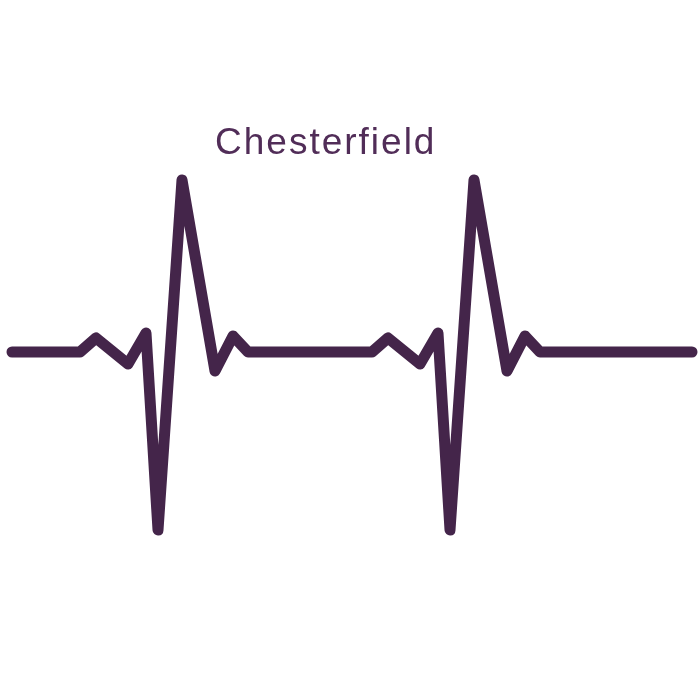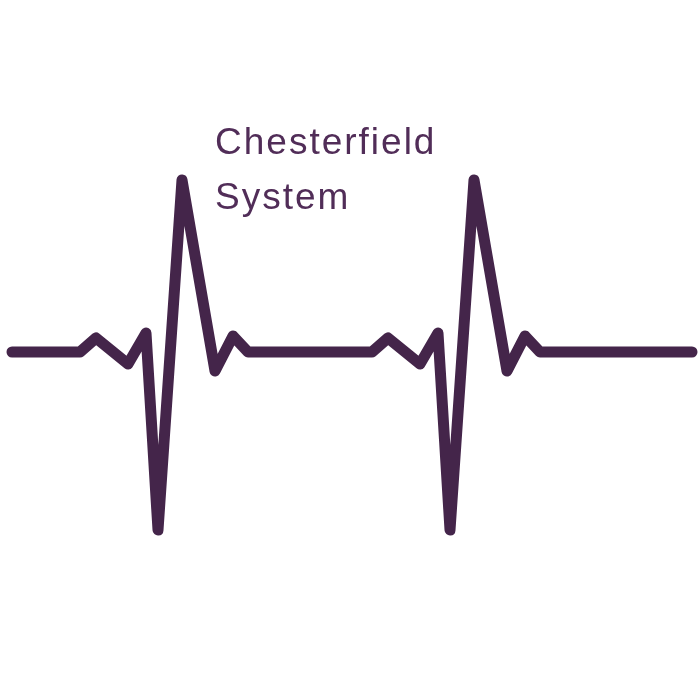--- a/index.html
+++ b/index.html
@@ -39,16 +39,15 @@
 <body>
 
 <div class="canvas">
 
   <svg class="ekg-svg" viewBox="0 0 700 700" xmlns="http://www.w3.org/2000/svg" aria-hidden="true">
     <polyline fill="none" stroke-linejoin="round" stroke-linecap="round" points="12,352 80,352 96,338 128,364 146,333 158,530 182,180 215,371 233,336 248,352 372,352 388,338 420,364 438,333 450,530 474,180 507,371 525,336 540,352 692,352" stroke="#44254a" stroke-width="11"></polyline>
   </svg>
 
   <div class="logo-title">
     <div>Chesterfield</div>
-    <div>System</div>
   </div>
 
 </div>
 
 </body></html>

